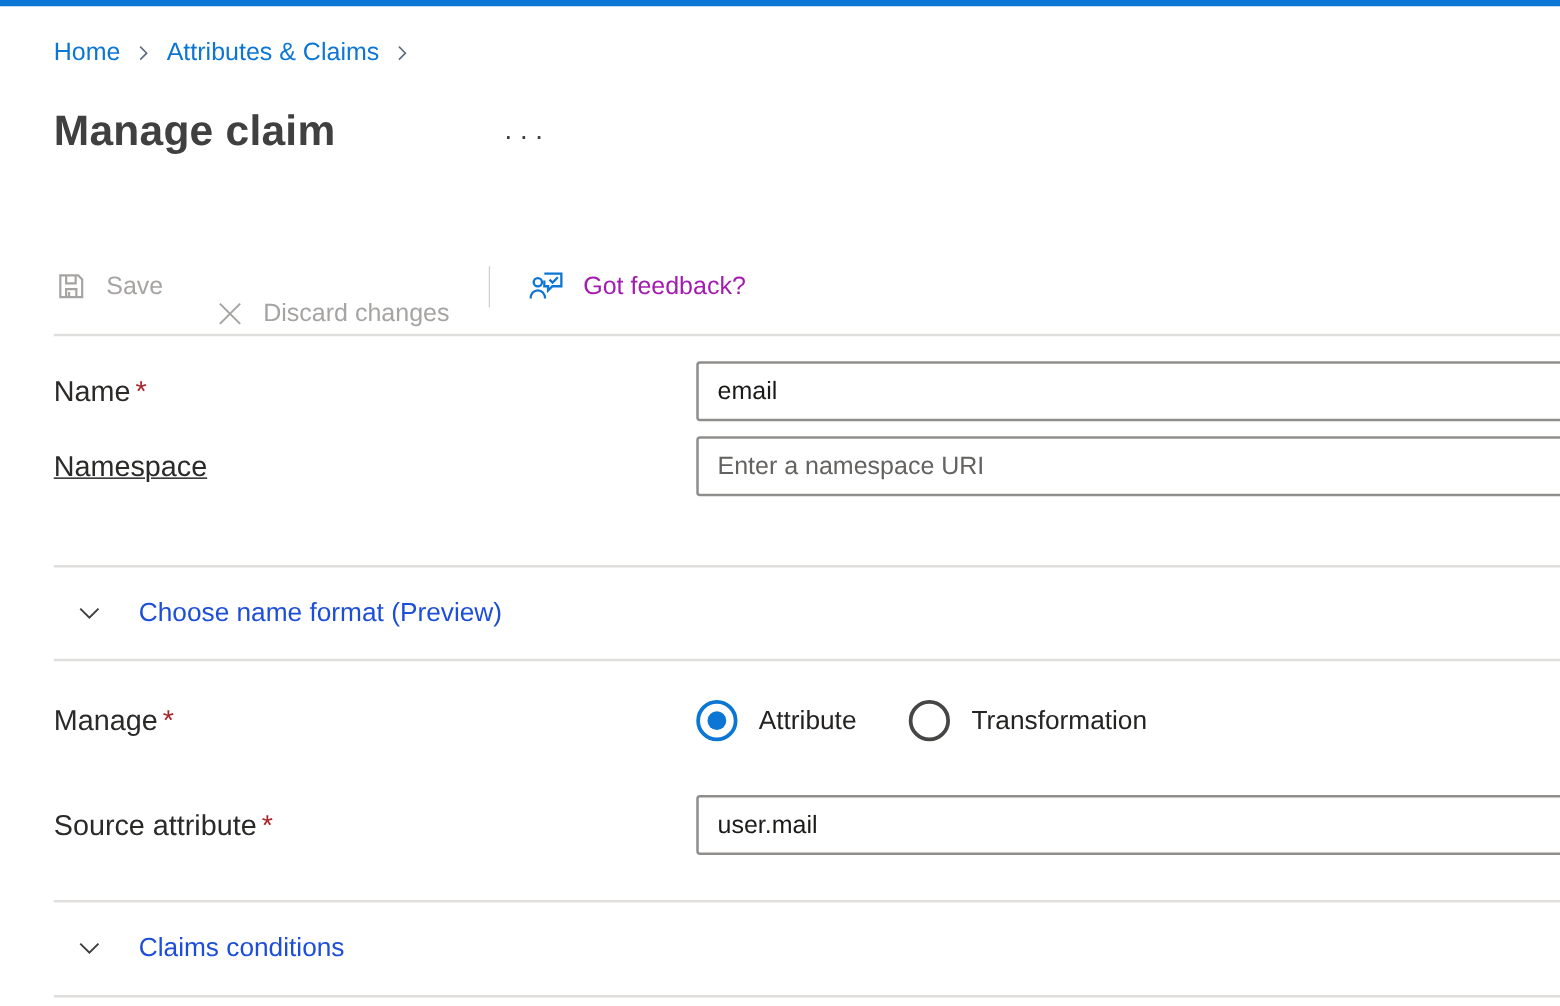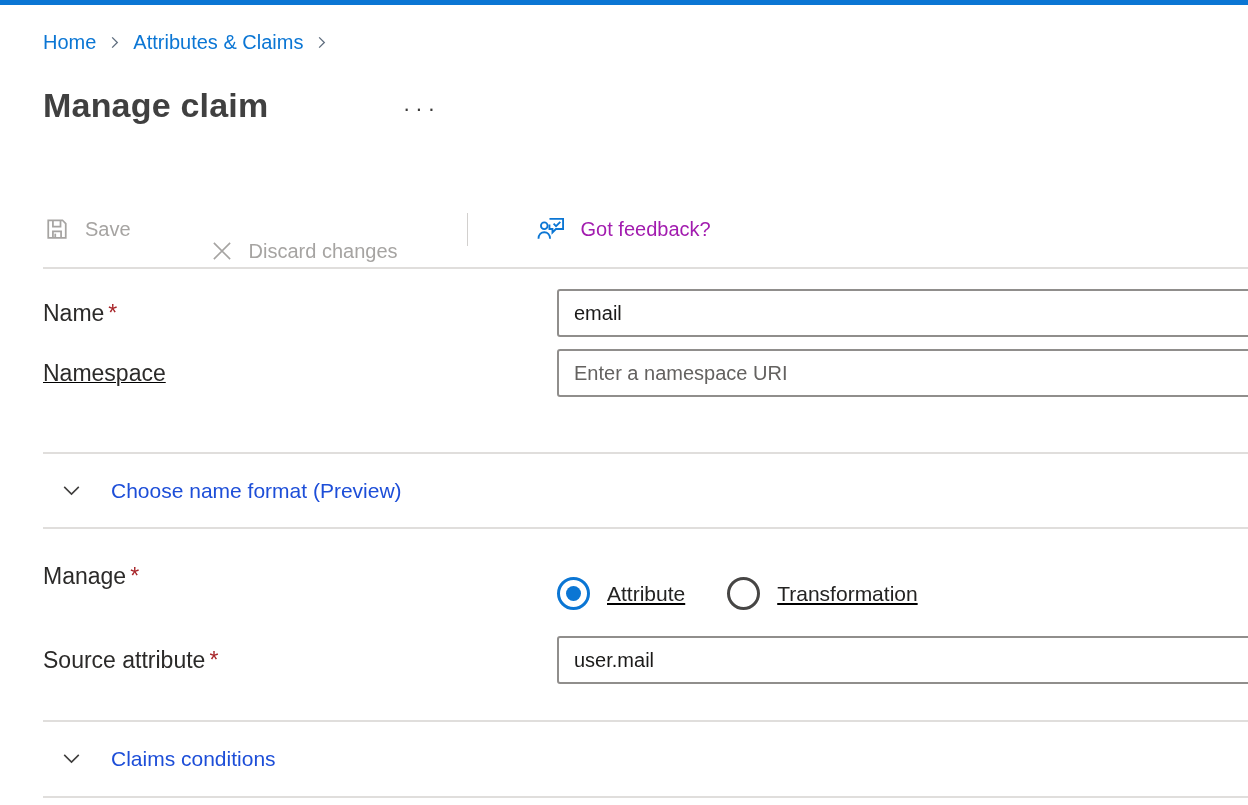--- a/index.html
+++ b/index.html
@@ -64,21 +64,20 @@
     line-height: 26px;
   }
 
   
   .toolbar {
     position: absolute;
     left: 43px; top: 209px;
     height: 40px;
     display: flex;
     align-items: center;
-    gap: 38px;
   }
   .cmd {
     display: inline-flex;
     align-items: center;
     gap: 14px;
     background: none;
     border: none;
     font-family: inherit;
     font-size: 20px;
     cursor: pointer;
@@ -135,26 +134,25 @@
     font-size: 20px;
     color: #1b1a19;
     background: #fff;
     outline: none;
   }
   .text-input::placeholder { color: #646260; opacity: 1; }
 
   
   .radio-group {
     position: absolute;
-    left: 514px; top: 17px;
+    left: 514px; top: 0;
     display: flex;
     align-items: center;
     gap: 42px;
     height: 33px;
-    text-decoration: underline;
   }
   .radio-item {
     display: inline-flex;
     align-items: center;
     gap: 17px;
     font-size: 21px;
     color: #242322;
     cursor: pointer;
   }
   .rb {

